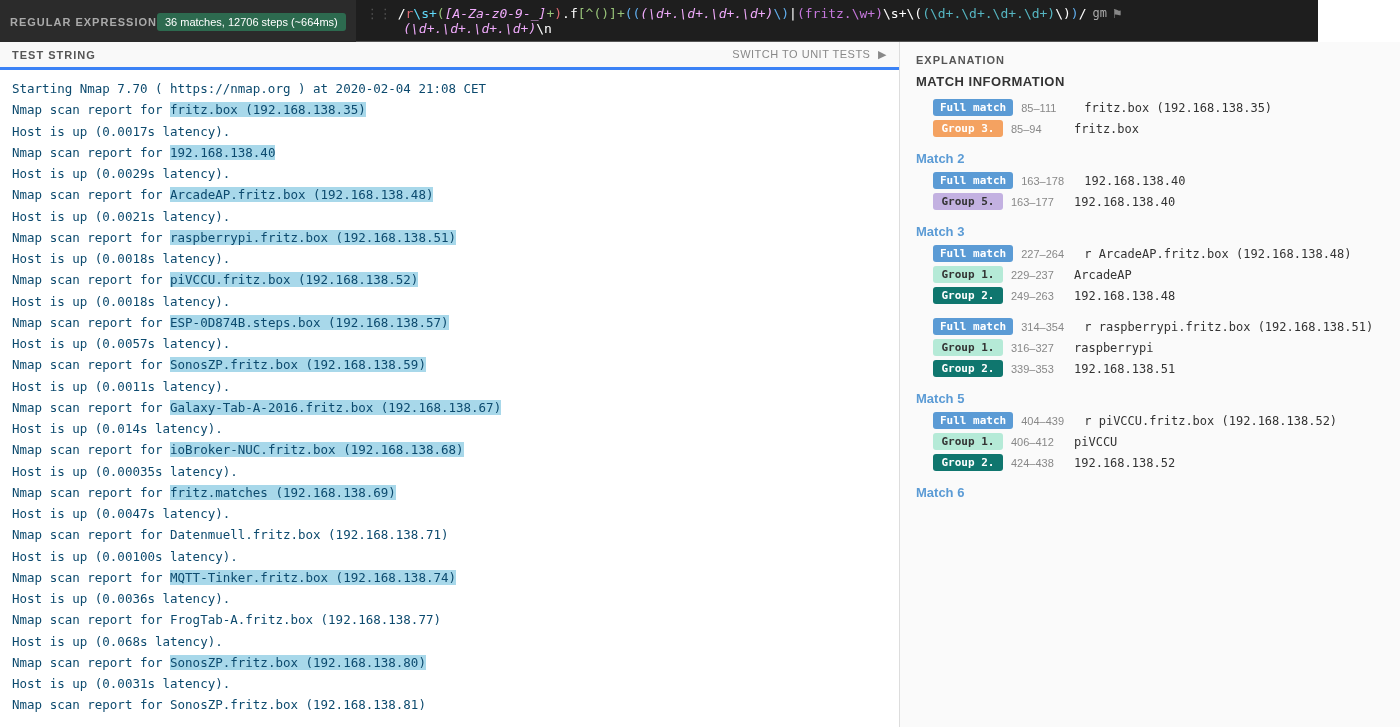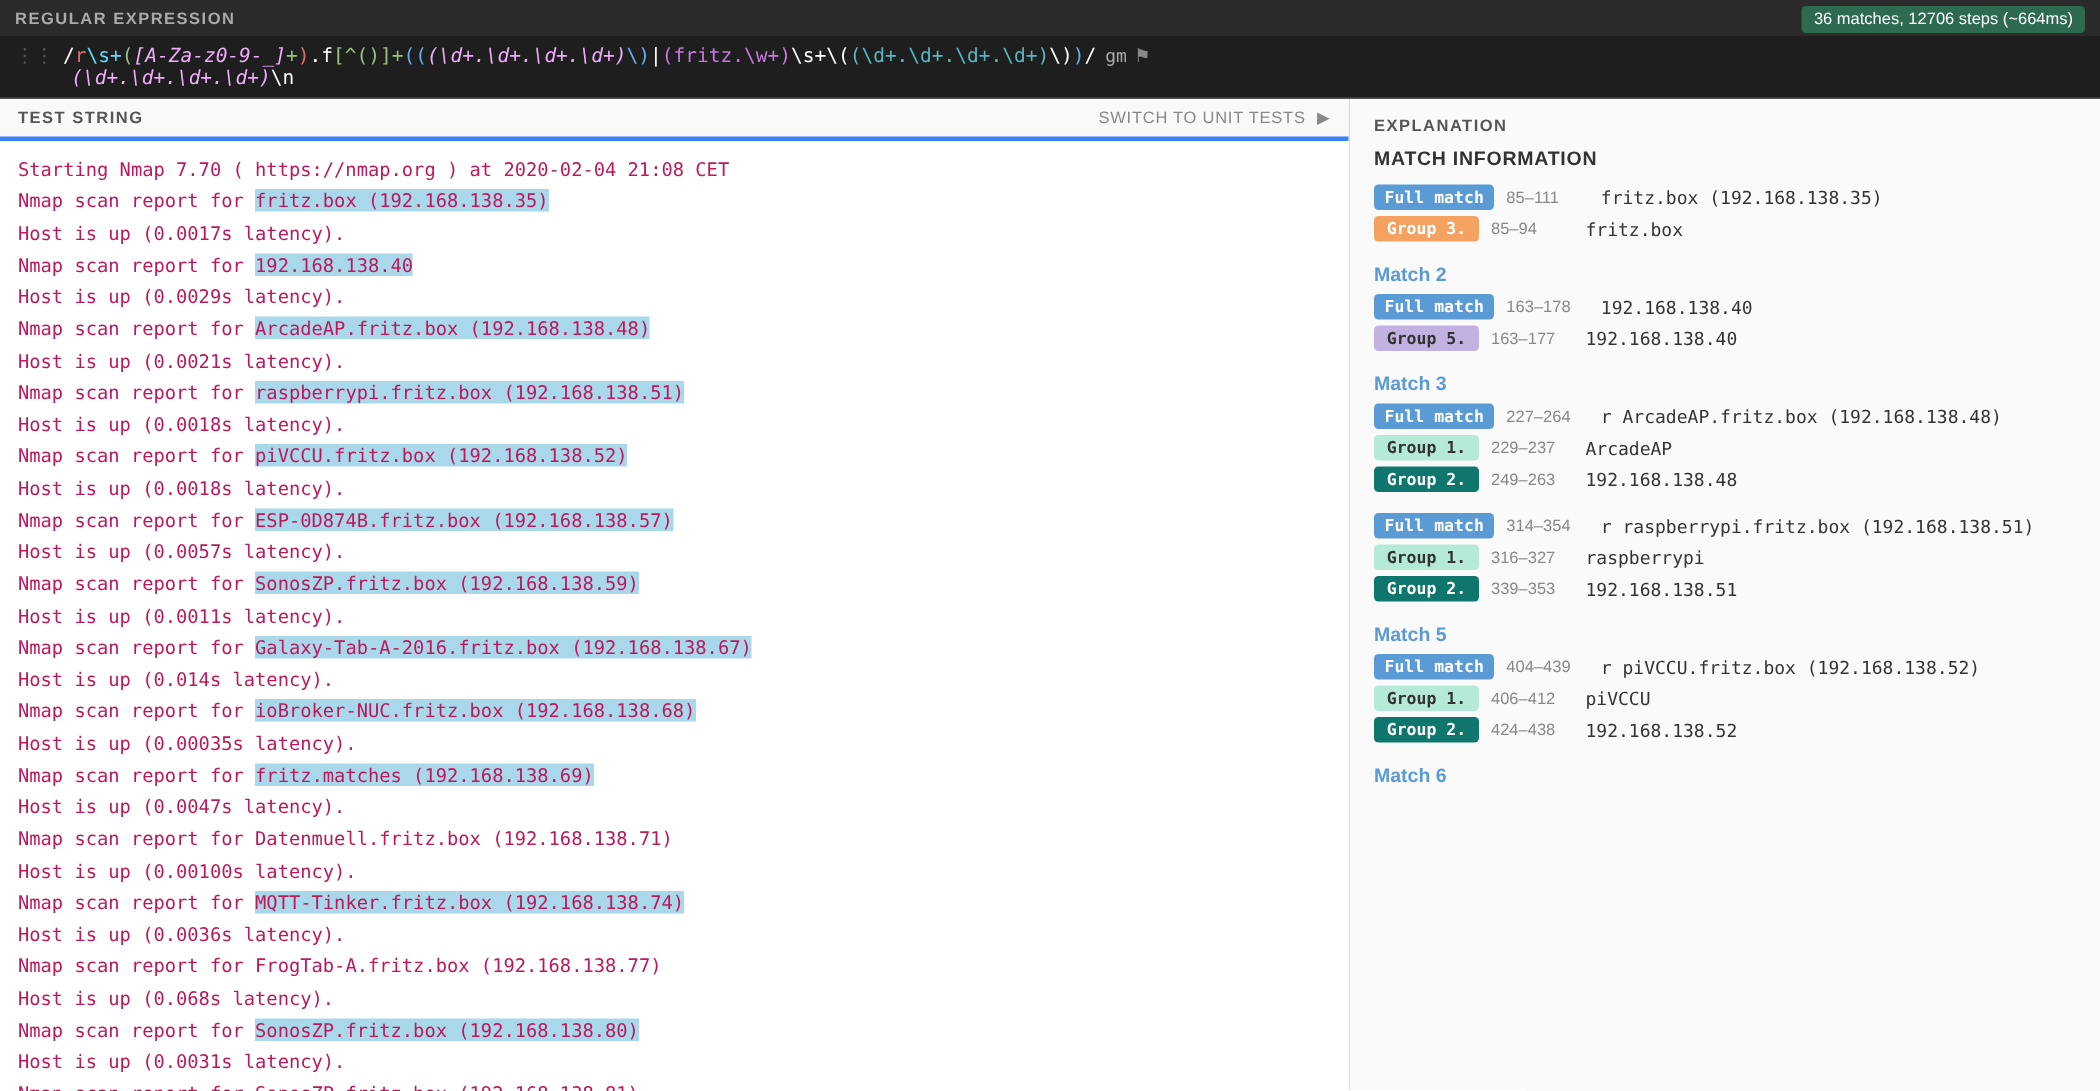--- a/index.html
+++ b/index.html
@@ -9,21 +9,21 @@
       background: #fff;
       display: flex;
       flex-direction: column;
       height: 727px;
       overflow: hidden;
     }
 
     
     .top-section {
       display: flex;
-      flex-direction: column;
+      flex-direction: row;
     }
     .regex-delimiter { color: #aaa; }
 
     
     .rx-r { color: #e06c75; }
     .rx-s { color: #61dafb; }
     .rx-green { color: #98c379; }
     .rx-yellow { color: #f0abfc; font-style: italic; }
     .rx-blue { color: #61afef; }
     .rx-purple { color: #c678dd; }
@@ -67,21 +67,21 @@
     }
     .switch-arrow { margin-left: 4px; }
 
     .test-string-area {
       flex: 1;
       overflow-y: scroll;
       padding: 8px 12px;
       font-family: monospace;
       font-size: 12.5px;
       line-height: 1.7;
-      color: #be185d;
+      color: #0c4a6e;
       background: #fff;
       white-space: pre-wrap;
     }
 
     
     .hl-full { background: #a8d8ea; }
     .hl-blue { background: #a8d8ea; }
 
     
     .right-panel {
@@ -129,20 +129,21 @@
 
     .badge {
       font-size: 11px;
       padding: 2px 7px;
       border-radius: 3px;
       font-weight: bold;
       white-space: nowrap;
       min-width: 70px;
       text-align: center;
       font-family: monospace;
+      margin-left: 17px;
     }
     .badge-full { background: #5b9bd5; color: #fff; }
     .badge-g1 { background: #b5ead7; color: #333; }
     .badge-g2 { background: #0f766e; color: #fff; }
     .badge-g3 { background: #f4a261; color: #fff; }
     .badge-g4 { background: #ffd6a5; color: #333; }
     .badge-g5 { background: #c3b1e1; color: #333; }
 
     .match-range {
       color: #888;
@@ -243,21 +244,21 @@
 Nmap scan report for <span class="hl-full">fritz.box (192.168.138.35)</span>
 Host is up (0.0017s latency).
 Nmap scan report for <span class="hl-blue">192.168.138.40</span>
 Host is up (0.0029s latency).
 Nmap scan report for <span class="hl-full">ArcadeAP.fritz.box (192.168.138.48)</span>
 Host is up (0.0021s latency).
 Nmap scan report for <span class="hl-full">raspberrypi.fritz.box (192.168.138.51)</span>
 Host is up (0.0018s latency).
 Nmap scan report for <span class="hl-full">piVCCU.fritz.box (192.168.138.52)</span>
 Host is up (0.0018s latency).
-Nmap scan report for <span class="hl-full">ESP-0D874B.fritz.box (192.168.138.57)</span>
+Nmap scan report for <span class="hl-full">ESP-0D874B.steps.box (192.168.138.57)</span>
 Host is up (0.0057s latency).
 Nmap scan report for <span class="hl-full">SonosZP.fritz.box (192.168.138.59)</span>
 Host is up (0.0011s latency).
 Nmap scan report for <span class="hl-full">Galaxy-Tab-A-2016.fritz.box (192.168.138.67)</span>
 Host is up (0.014s latency).
 Nmap scan report for <span class="hl-full">ioBroker-NUC.fritz.box (192.168.138.68)</span>
 Host is up (0.00035s latency).
 Nmap scan report for <span class="hl-full">fritz.matches (192.168.138.69)</span>
 Host is up (0.0047s latency).
 Nmap scan report for <span class="">Datenmuell.fritz.box (192.168.138.71)</span>

